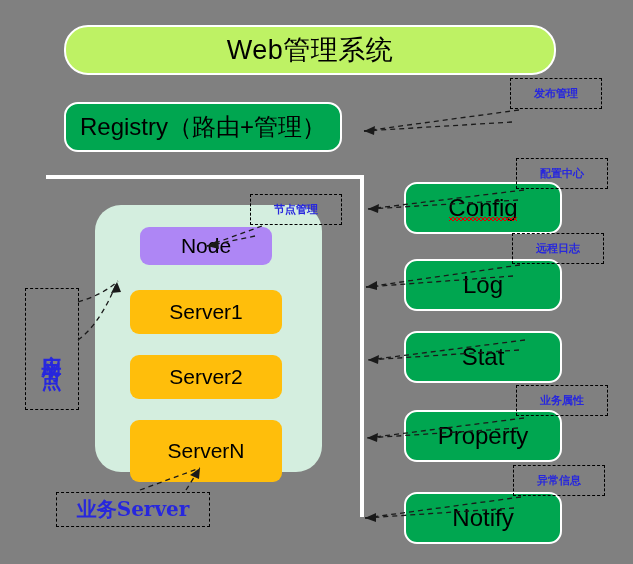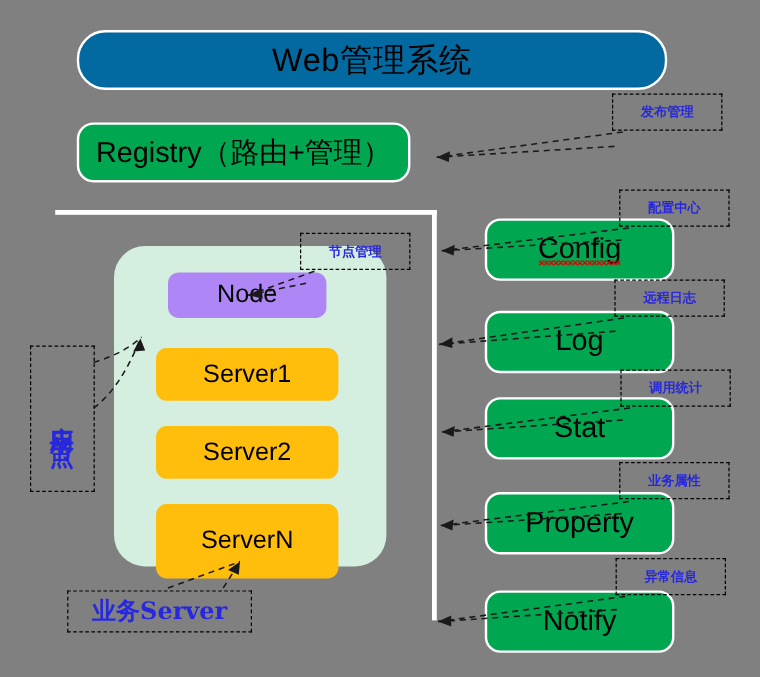--- a/index.html
+++ b/index.html
@@ -27,21 +27,21 @@
     border-radius: 12px;
     display: flex;
     align-items: center;
     justify-content: center;
     color: #000000;
     white-space: nowrap;
     border: 2px solid #ffffff;
   }
 
   .title-box {
-    background: #0369a1;
+    background: #bef264;
     border-radius: 24px;
     font-size: 27px;
     letter-spacing: 0.5px;
   }
 
   .green-box {
     background: #00A650;
     border: 2px solid #ffffff;
   }
 
@@ -216,23 +216,20 @@
   </div>
 
   <div class="callout" style="left:512px; top:233px; width:92px; height:31px;">
     <span>远程日志</span>
   </div>
 
   <div class="callout" style="left:516px; top:158px; width:92px; height:31px;">
     <span>配置中心</span>
   </div>
 
-  <div class="callout" style="left:517px; top:308px; width:92px; height:31px;">
-    <span>调用统计</span>
-  </div>
 
   <div class="callout" style="left:516px; top:385px; width:92px; height:31px;">
     <span>业务属性</span>
   </div>
 
   <div class="callout" style="left:513px; top:465px; width:92px; height:31px;">
     <span>异常信息</span>
   </div>
 
   <div class="callout" style="left:250px; top:194px; width:92px; height:31px;">

